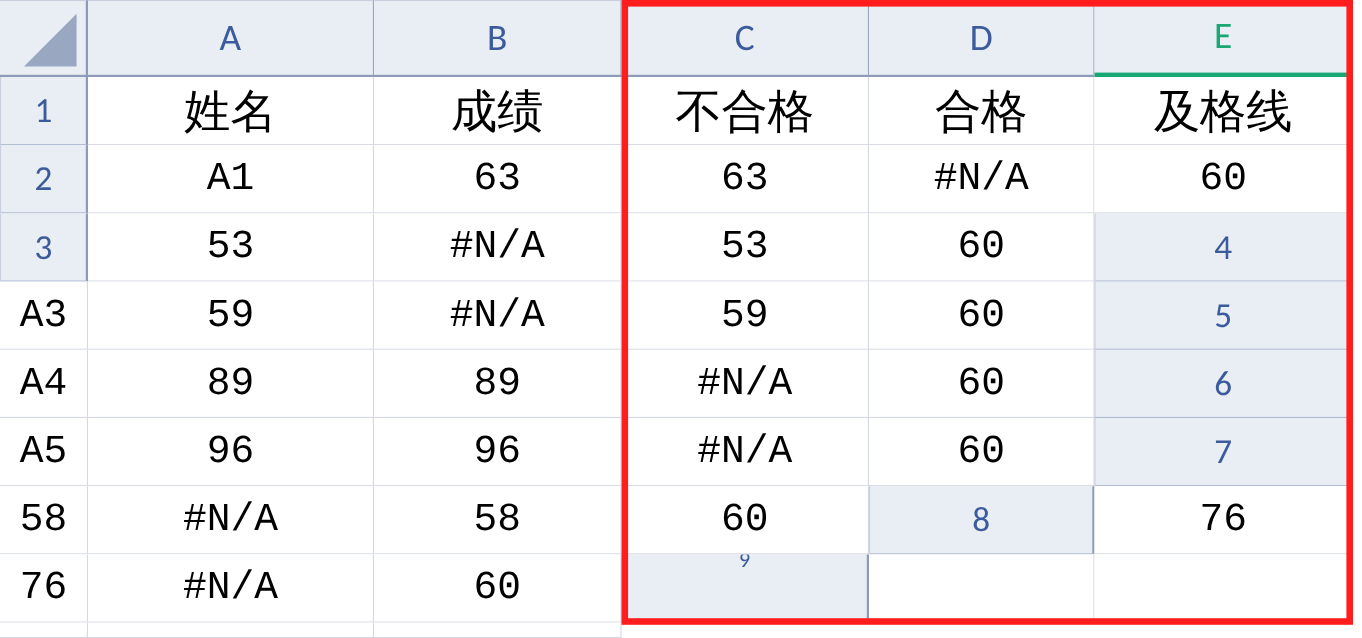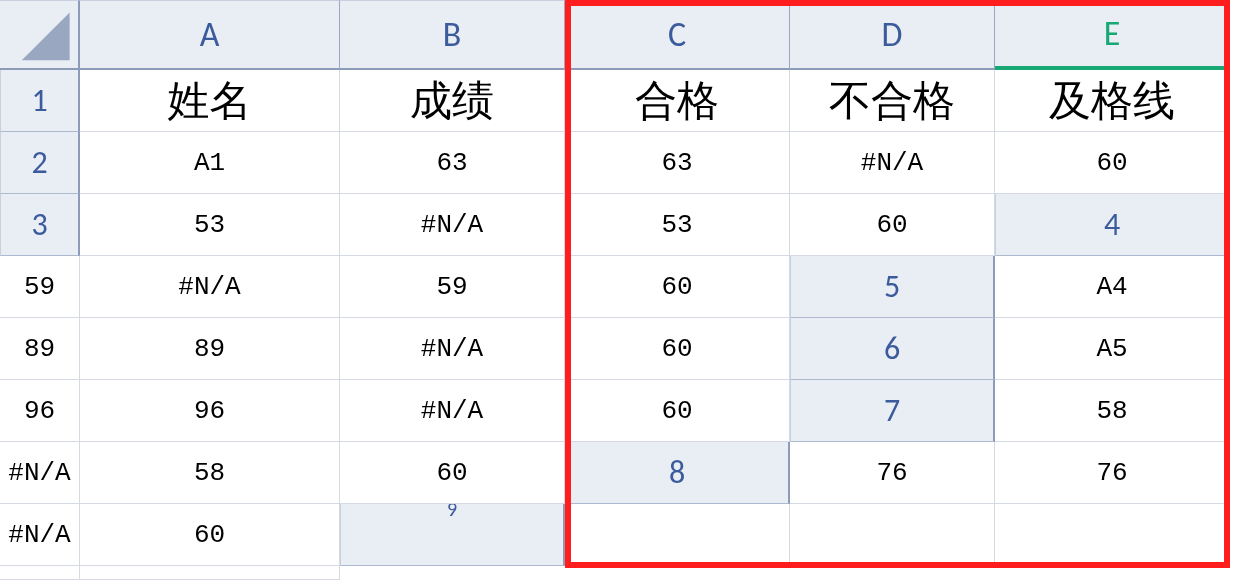--- a/index.html
+++ b/index.html
@@ -27,21 +27,21 @@
     grid-template-rows: 70px 62px 62px 62px 62px 62px 62px 62px 62px 14px;
     width: 100%;
     height: 100%;
     box-sizing: border-box;
   }
   .cell {
     box-sizing: border-box;
     display: flex;
     align-items: center;
     justify-content: center;
-    font-size: 26px;
+    font-size: 36px;
     color: #000;
     background: #fff;
   }
 
   
   .col-header {
     background: #e9edf4;
     color: #3b5b9c;
     font-family: "Calibri", Arial, sans-serif;
     font-size: 34px;
@@ -114,38 +114,39 @@
     </div>
     <div class="cell col-header">A</div>
     <div class="cell col-header">B</div>
     <div class="cell col-header">C</div>
     <div class="cell col-header">D</div>
     <div class="cell col-header E">E</div>
 
     <div class="cell row-header">1</div>
     <div class="cell data header-row">姓名</div>
     <div class="cell data header-row">成绩</div>
+    <div class="cell data header-row">不合格</div>
     <div class="cell data header-row">合格</div>
-    <div class="cell data header-row">不合格</div>
     <div class="cell data header-row">及格线</div>
 
     <div class="cell row-header">2</div>
     <div class="cell data">A1</div>
     <div class="cell data">63</div>
     <div class="cell data">63</div>
     <div class="cell data">#N/A</div>
     <div class="cell data">60</div>
 
     <div class="cell row-header">3</div>
     <div class="cell data">53</div>
     <div class="cell data">#N/A</div>
     <div class="cell data">53</div>
     <div class="cell data">60</div>
 
     <div class="cell row-header">4</div>
+    <div class="cell data">A3</div>
     <div class="cell data">59</div>
     <div class="cell data">#N/A</div>
     <div class="cell data">59</div>
     <div class="cell data">60</div>
 
     <div class="cell row-header">5</div>
     <div class="cell data">A4</div>
     <div class="cell data">89</div>
     <div class="cell data">89</div>
     <div class="cell data">#N/A</div>

